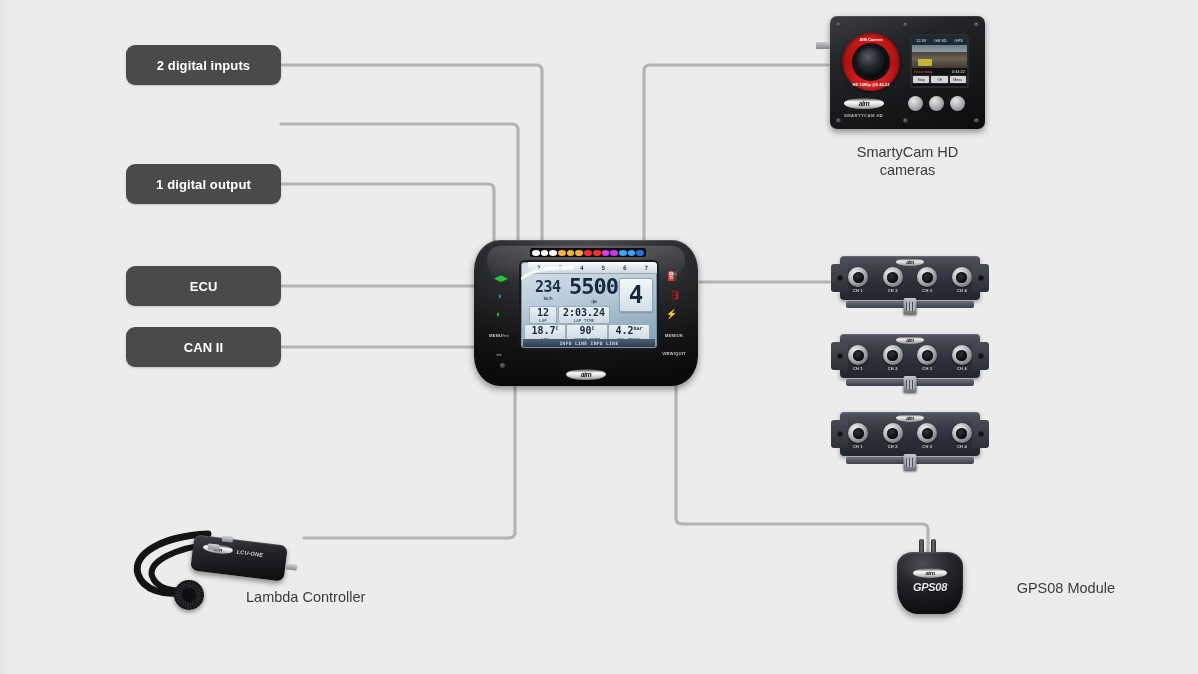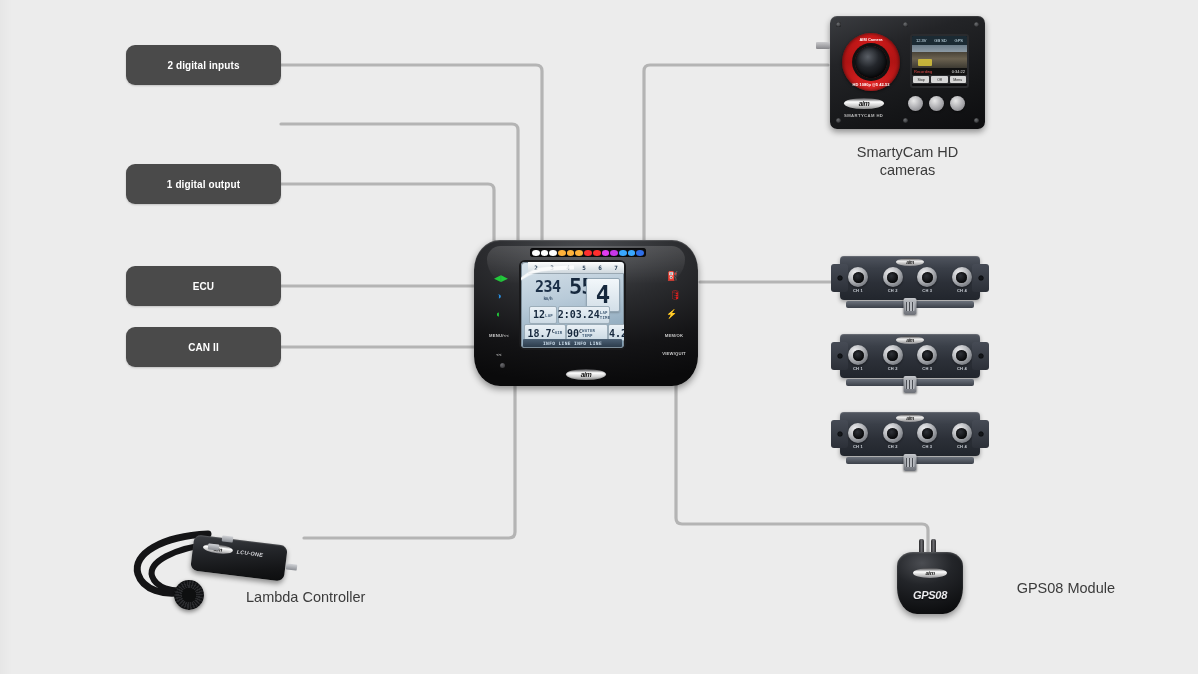--- a/index.html
+++ b/index.html
@@ -15,21 +15,21 @@
   
   #wires{position:absolute;left:0;top:0;width:1198px;height:674px;}
 
   
   .inbox{
     position:absolute;
     background:#4a4a4a;
     border-radius:9px;
     color:#fff;
     font-weight:bold;
-    font-size:10px;
+    font-size:13px;
     letter-spacing:.1px;
     display:flex;align-items:center;justify-content:center;
     box-shadow:0 1px 2px rgba(0,0,0,.18);
     height:40px;width:155px;
   }
 
   
   .caption{
     position:absolute;
     color:#3b3b3b;
@@ -58,21 +58,21 @@
   .ledbar{
     position:absolute;left:56px;top:8px;width:112px;height:9px;
     border-radius:3px;
     background:#101012;
     display:flex;align-items:center;gap:1px;padding:0 2px;
     box-shadow:inset 0 0 3px #000;
   }
   .led{flex:1;height:6px;border-radius:50%;}
   
   .screen{
-    position:absolute;left:47px;top:22px;width:103px;height:86px;
+    position:absolute;left:47px;top:22px;width:136px;height:86px;
     border-radius:4px;
     background:linear-gradient(168deg,#d7e2ea 0%,#b9cbd9 42%,#93adc0 78%,#7f9cb2 100%);
     box-shadow:inset 0 0 0 1px #7d8d99, 0 0 0 2px #1a1a1c;
     overflow:hidden;font-weight:bold;
   }
   .rpmscale{
     position:absolute;left:7px;top:0;right:0;height:11px;
     background:linear-gradient(180deg,#fdfdfd,#cfd8de);
     display:flex;align-items:center;
     border-bottom:1px solid #9aa8b2;
@@ -100,21 +100,21 @@
     border:1px solid #93a6b4;border-radius:2px;
     display:flex;align-items:center;justify-content:center;
     color:#16283d;font-size:24px;font-family:"DejaVu Sans Mono", monospace;
     box-shadow:0 1px 2px rgba(0,0,0,.2);
   }
   .cell{
     position:absolute;
     background:linear-gradient(180deg,#eaf1f6,#ccdae4);
     border:1px solid #9cadb9;border-radius:2px;
     color:#16283d;font-family:"DejaVu Sans Mono", monospace;
-    display:flex;flex-direction:row;align-items:center;justify-content:center;
+    display:flex;flex-direction:column;align-items:center;justify-content:center;
   }
   .cell b{font-size:10px;line-height:10px;}
   .cell i{font-style:normal;font-size:4px;color:#46607a;letter-spacing:.2px;}
   .cell .u{font-size:5px;vertical-align:super;}
   .infoline{
     position:absolute;left:2px;right:2px;bottom:1px;height:8px;
     background:linear-gradient(180deg,#4c6074,#2d3d4d);
     color:#cfe0ee;font-size:4.5px;letter-spacing:.4px;
     display:flex;align-items:center;justify-content:center;
     font-family:"DejaVu Sans Mono", monospace;border-radius:1px;
@@ -252,21 +252,21 @@
     background:linear-gradient(90deg,#2a2a2c,#6a6a6e,#2a2a2c);border-radius:2px;}
   .gps-cable.b{left:34px;}
   .gps-logo{
     position:absolute;left:50%;transform:translateX(-50%);top:16px;
     width:34px;height:10px;border-radius:50%;
     background:linear-gradient(180deg,#3a3a3d,#fff 38%,#c9c9c9 72%,#8a8a8e);
     color:#1a1a1a;font-size:6px;font-style:italic;font-weight:bold;
     display:flex;align-items:center;justify-content:center;letter-spacing:-.4px;
   }
   .gps-name{
-    position:absolute;left:50%;transform:translateX(-50%);top:37px;
+    position:absolute;left:50%;transform:translateX(-50%);top:29px;
     color:#e9e9ec;font-size:11px;font-style:italic;font-weight:bold;letter-spacing:-.3px;
     text-shadow:0 1px 1px rgba(0,0,0,.7);
   }
 
   
   #lambda{position:absolute;left:126px;top:518px;width:180px;height:98px;}
   .lam-body{
     position:absolute;left:66px;top:22px;width:94px;height:36px;
     background:linear-gradient(170deg,#3e4045 0%,#25272b 35%,#141517 75%,#0c0d0e 100%);
     border-radius:7px;transform:rotate(7deg);

